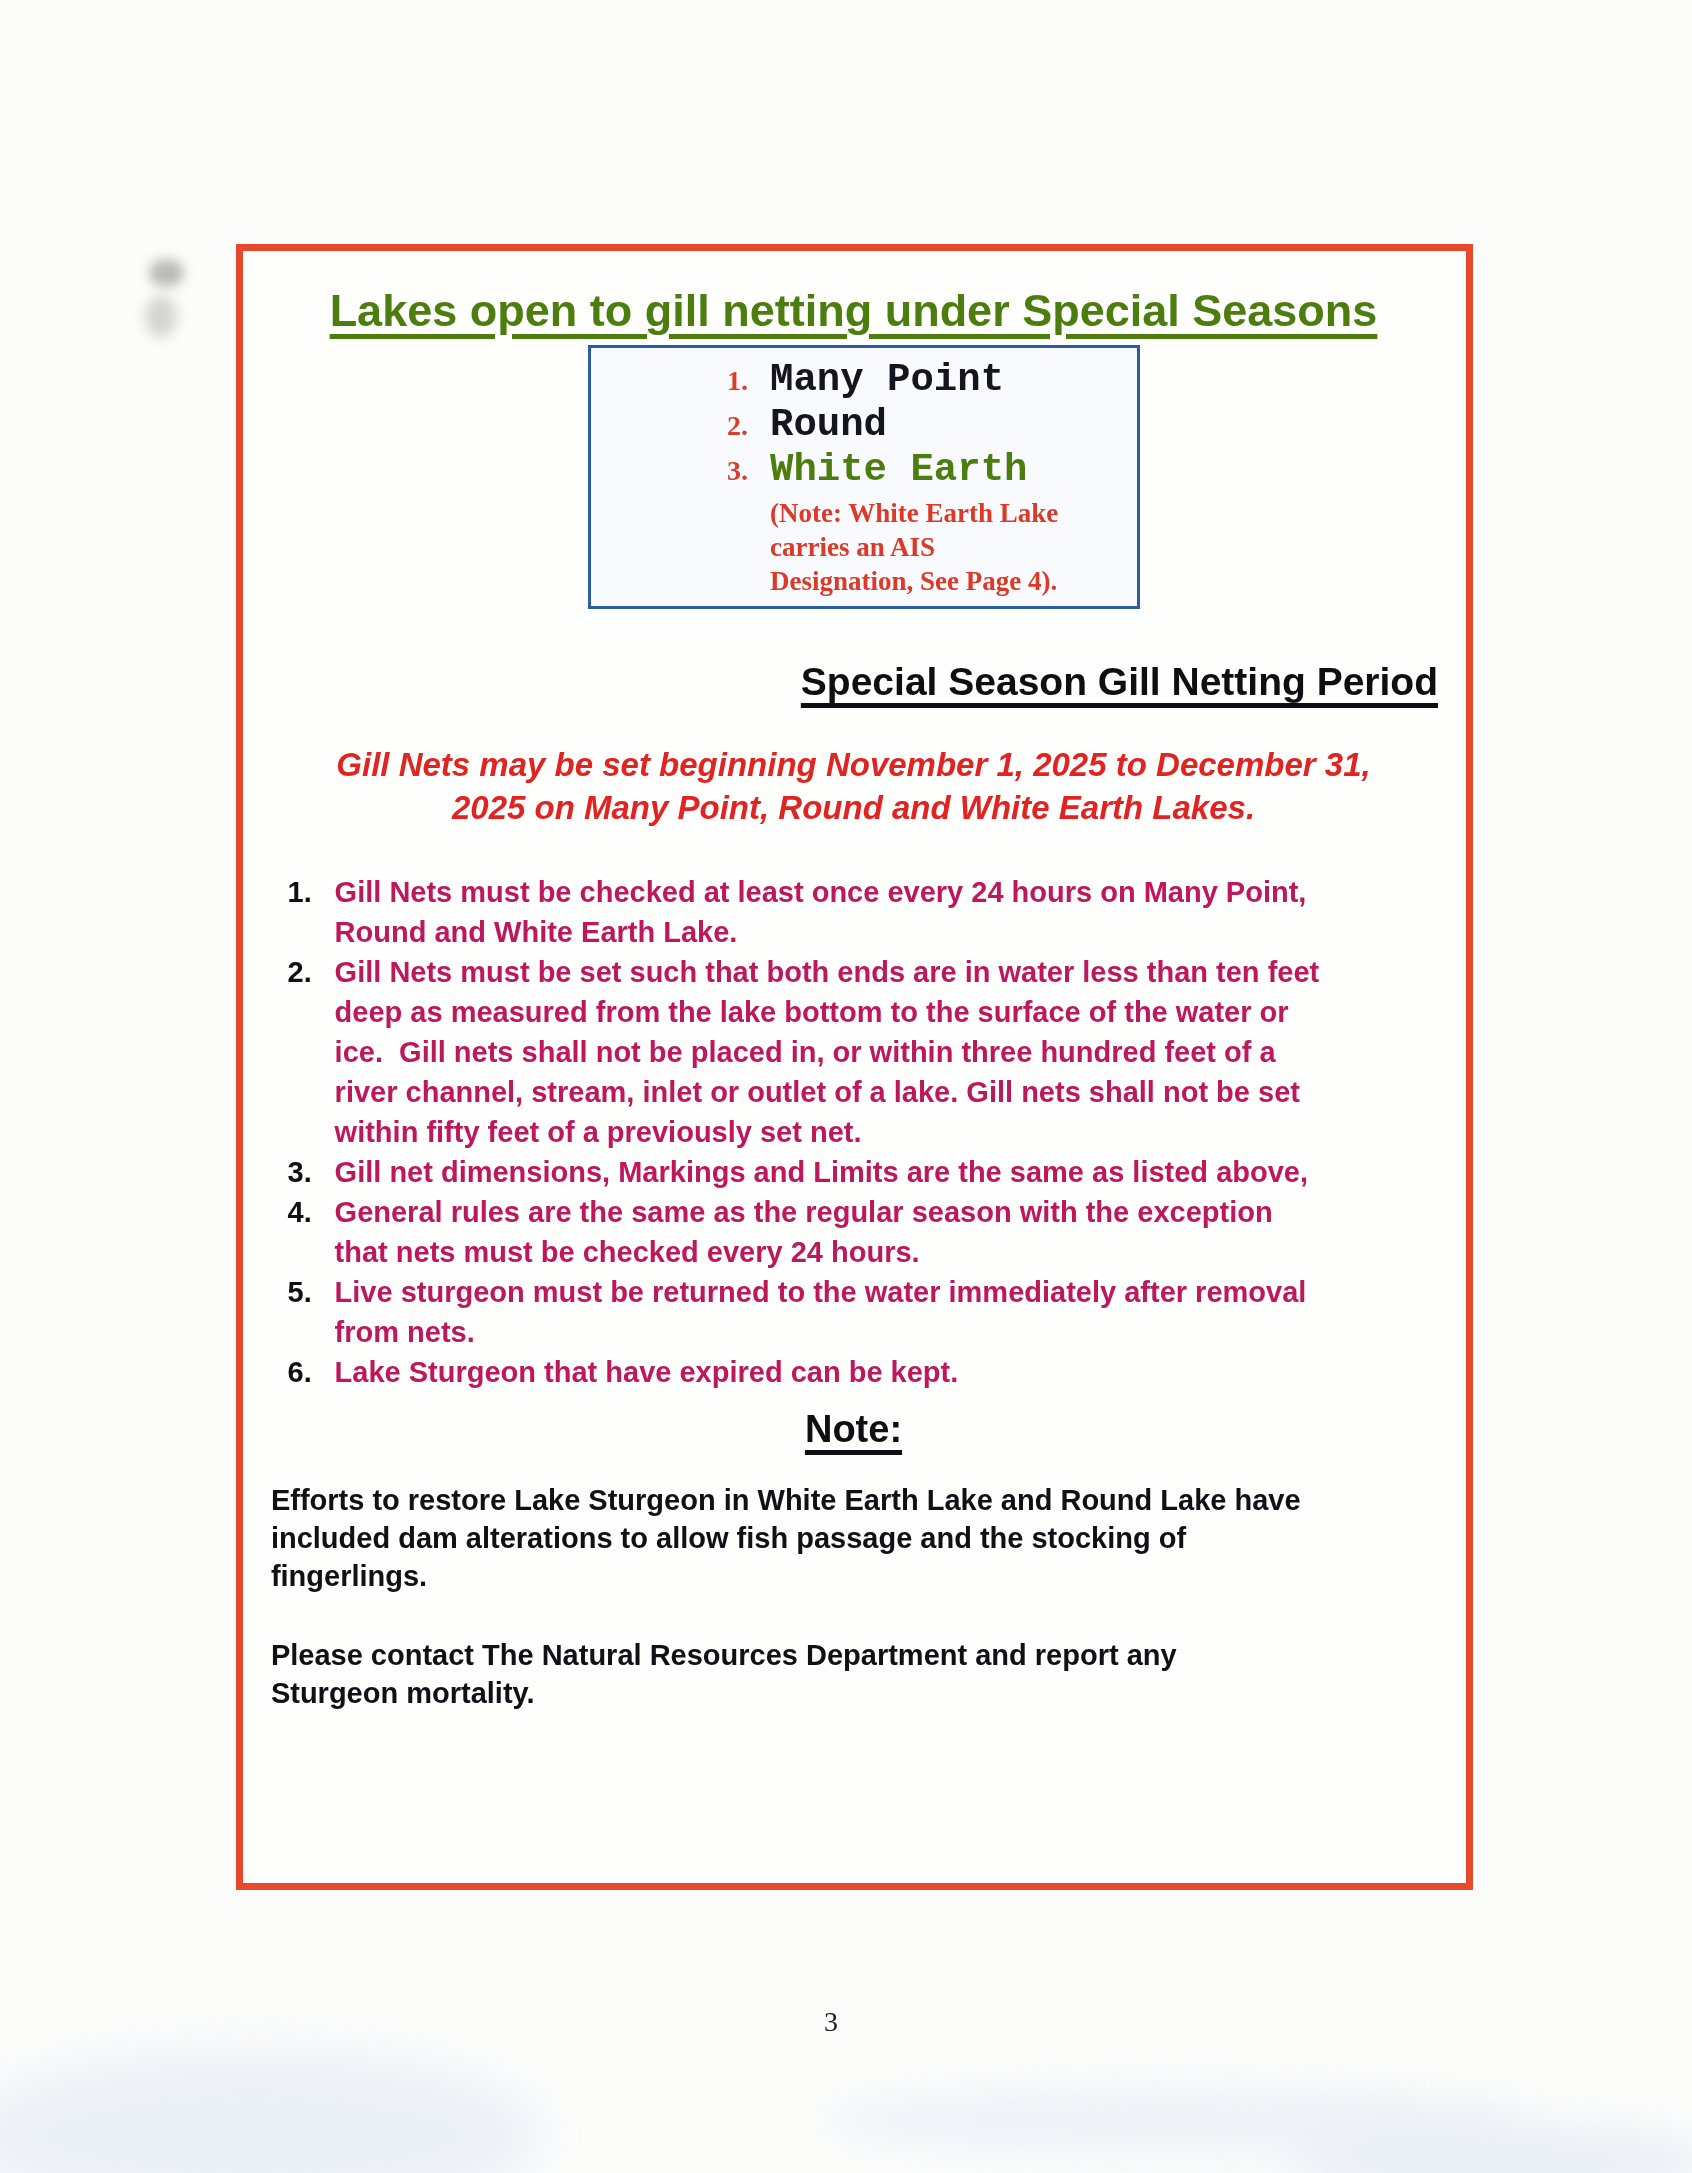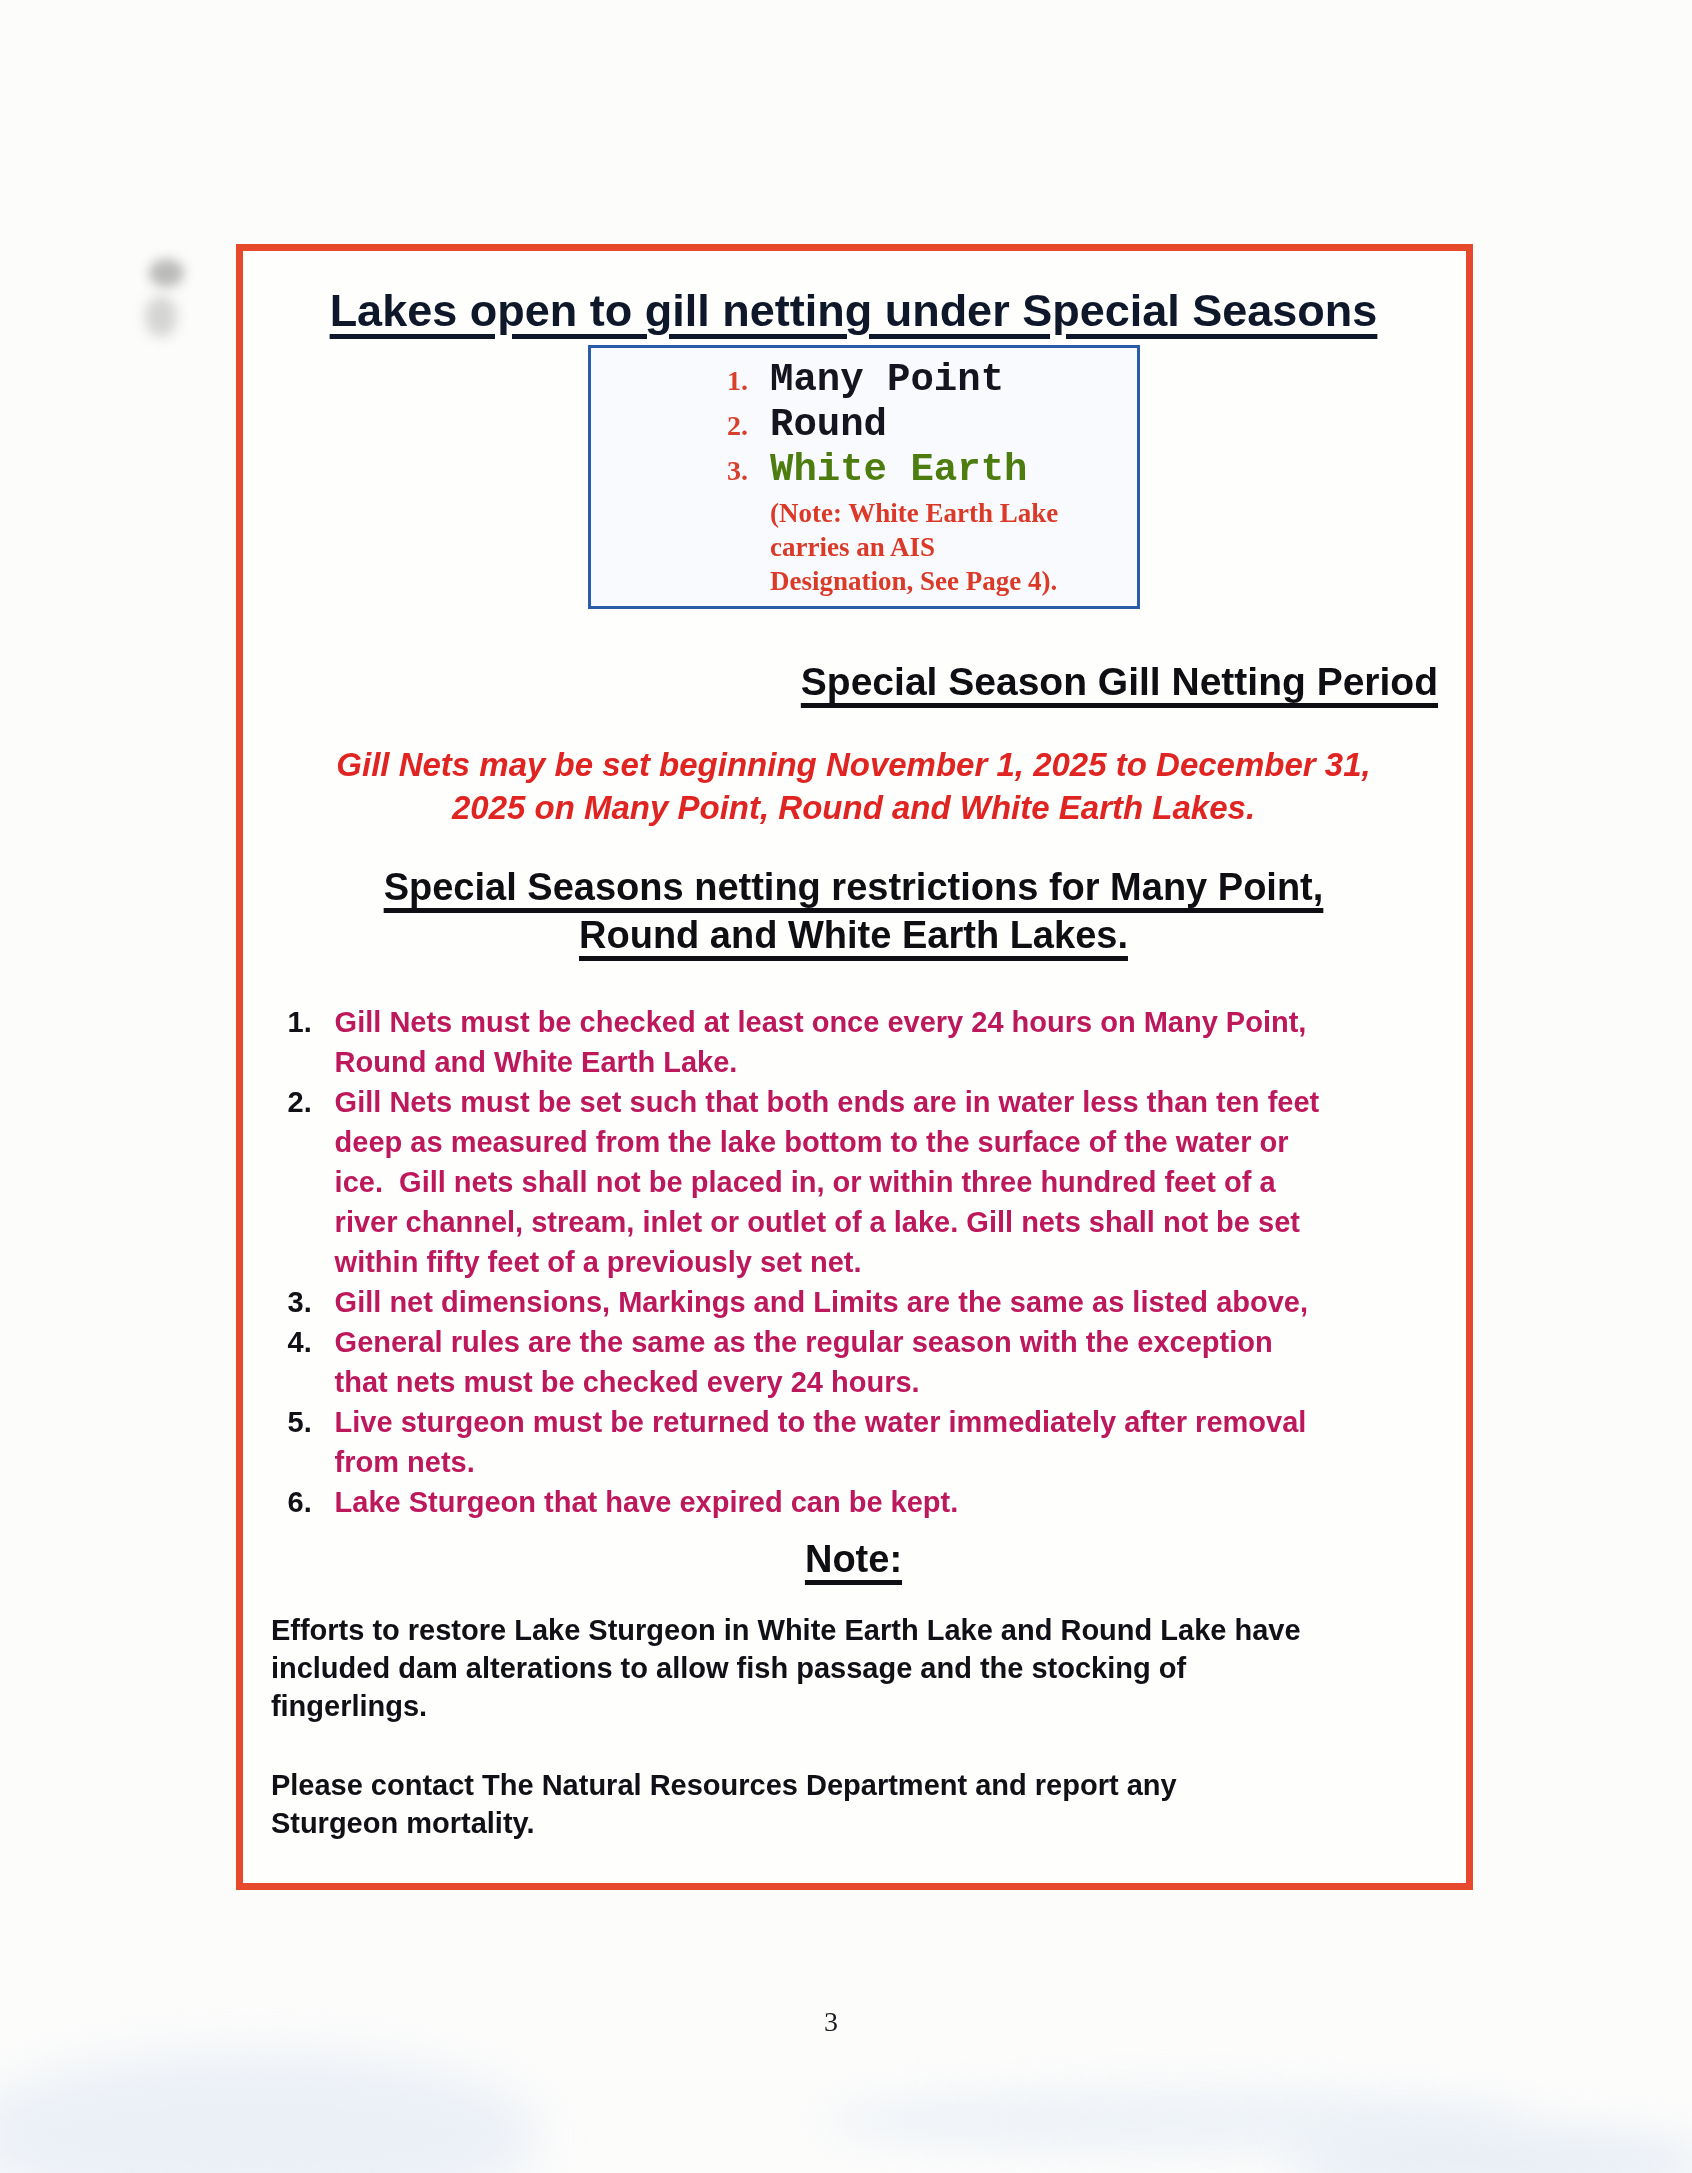--- a/index.html
+++ b/index.html
@@ -17,21 +17,21 @@
   .smudge-e { left:1286px; top:2125px; width:429px; height:75px; background:#e4ebf4; filter:blur(22.4px); opacity:.8; }
 
   .doc-frame {
     position:absolute; left:236px; top:244px; width:1237px; height:1646px;
     box-sizing:border-box; border:7.5px solid #e7492c; background:#fefefd;
     padding:34px 28px 0 26px;
   }
 
   .title {
     margin:0; text-align:center;
-    font-size:45px; line-height:51px; font-weight:700; color:#0f172a;
+    font-size:45px; line-height:51px; font-weight:700; color:#4d7c0f;
   }
   .underlined {
     text-decoration-line:underline;
     text-decoration-thickness:4.7px;
     text-underline-offset:7.5px;
   }
 
   .lakes-box {
     box-sizing:border-box; width:552px; margin:9.3px 0 0 319px;
     border:3.7px solid #2a5ca8; background:#f8fafd;
@@ -126,22 +126,20 @@
       <div class="bx-note">(Note: White Earth Lake
 carries an AIS
 Designation, See Page 4).</div>
     </div>
 
     <h2 class="season-heading"><span class="underlined">Special Season Gill Netting Period</span></h2>
 
     <div class="red-notice">Gill Nets may be set beginning November 1, 2025 to December 31,
 2025 on Many Point, Round and White Earth Lakes.</div>
 
-    <h2 class="restr-heading underlined">Special Seasons netting restrictions for Many Point,
-Round and White Earth Lakes.</h2>
 
     <div class="restr-list">
       <div class="li">
         <span class="li-num">1.</span>
         <span class="li-text">Gill Nets must be checked at least once every 24 hours on Many Point,
 Round and White Earth Lake.</span>
       </div>
       <div class="li">
         <span class="li-num">2.</span>
         <span class="li-text">Gill Nets must be set such that both ends are in water less than ten feet

